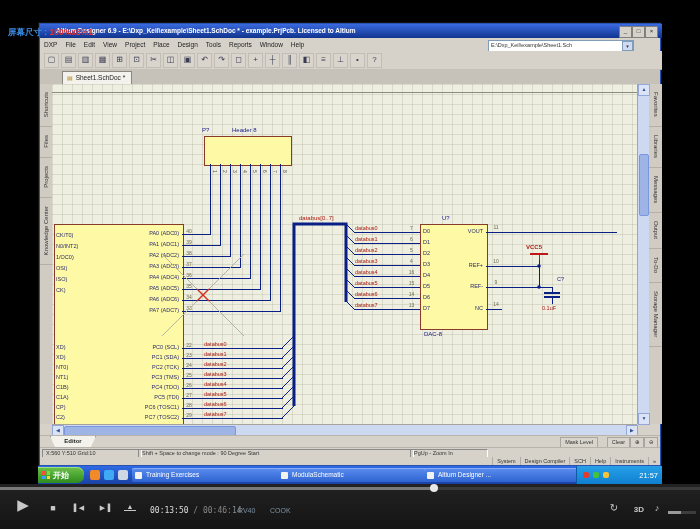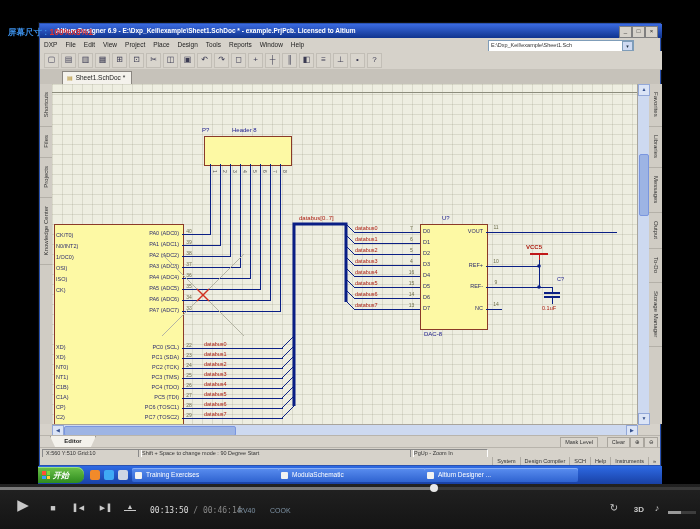--- a/index.html
+++ b/index.html
@@ -92,21 +92,21 @@
   #alt-status{left:0;top:423px;width:620px;height:10px;background:#d6d2ca;border-top:1px solid #b8b4ac;}
   .sbox{position:absolute;top:1px;height:8px;border:1px solid;border-color:#8a8a8a #fff #fff #8a8a8a;font-size:5.5px;line-height:7px;color:#333;padding:0 3px;white-space:nowrap;overflow:hidden;}
   #alt-panels{left:0;top:433px;width:620px;height:8px;background:#d6d2ca;display:flex;justify-content:flex-end;align-items:center;}
   .panel-btn{font-size:5.5px;color:#333;padding:0 4px;border-left:1px solid #b0aca4;line-height:8px;}
 
   
   #taskbar{left:0;top:444px;width:624px;height:18px;background:linear-gradient(#2e6ae4,#1941a5);}
   #start-btn{left:0;top:1px;width:46px;height:16px;border-radius:0 7px 7px 0;background:linear-gradient(#6cc24a,#2e8b1e);box-shadow:inset 0 1px 0 #9ade7e;}
   #start-btn .flag{position:absolute;left:4px;top:4px;width:8px;height:8px;}
   .fsq{position:absolute;width:3.5px;height:3.5px;}
-  #start-label{position:absolute;left:15px;top:3px;color:#fff;font-weight:bold;font-size:8px;font-style:italic;}
+  #start-label{position:absolute;left:15px;top:3px;color:#fff;font-weight:bold;font-size:8px;}
   .ql{top:4px;width:10px;height:10px;border-radius:2px;}
   .task-btn{position:absolute;top:2px;height:14px;border-radius:2px;background:linear-gradient(#5a8ef0,#2f63d0);box-shadow:inset 0 1px 0 #87aef5;color:#fff;font-size:6.5px;line-height:14px;padding-left:14px;overflow:hidden;white-space:nowrap;}
   .task-ico{position:absolute;left:3px;top:3.5px;width:7px;height:7px;border-radius:1px;background:#f2f2f2;}
   #tray{left:538px;top:0;width:86px;height:18px;background:linear-gradient(#27a0e8,#0f7fd0);border-left:1px solid #0c5aa8;}
   .tray-dot{top:6px;width:6px;height:6px;border-radius:2px;}
   #tray-time{position:absolute;right:5px;top:5px;color:#fff;font-size:7.5px;}
 
   
   #controls{left:0;top:484px;width:700px;height:45px;background:linear-gradient(#222,#141414);}
   #seek-track{left:0;top:3px;width:700px;height:3px;background:#3a3a3a;}
@@ -529,20 +529,26 @@
           </div>
           <div class="task-btn" style="left: calc(var(--i)*146px); width: 140px; --i: 1;">
             <div class="task-ico"></div>
             <span>ModulaSchematic</span>
           </div>
           <div class="task-btn" style="left: calc(var(--i)*146px); width: 140px; --i: 2;">
             <div class="task-ico"></div>
             <span>Altium Designer ...</span>
           </div>
       </div>
+      <div class="abs" id="tray">
+        <div class="abs tray-dot" style="left:6px;background:#e33b2e;"></div>
+        <div class="abs tray-dot" style="left:16px;background:#43c43a;"></div>
+        <div class="abs tray-dot" style="left:26px;background:#f5c33a;"></div>
+        <span id="tray-time">21:57</span>
+      </div>
     </div>
   </div>
 
   <div class="abs" id="controls">
     <div class="abs" id="seek-track"></div>
     <div class="abs" id="seek-fill" style="width:62%;"></div>
     <div class="abs" id="seek-knob" style="left:calc(62% - 4px);"></div>
 
     <span class="pbtn" style="left:12px;top:12px;font-size:15px;width:22px;">▶</span>
     <span class="pbtn" style="left:46px;top:19px;font-size:9px;width:14px;">■</span>

